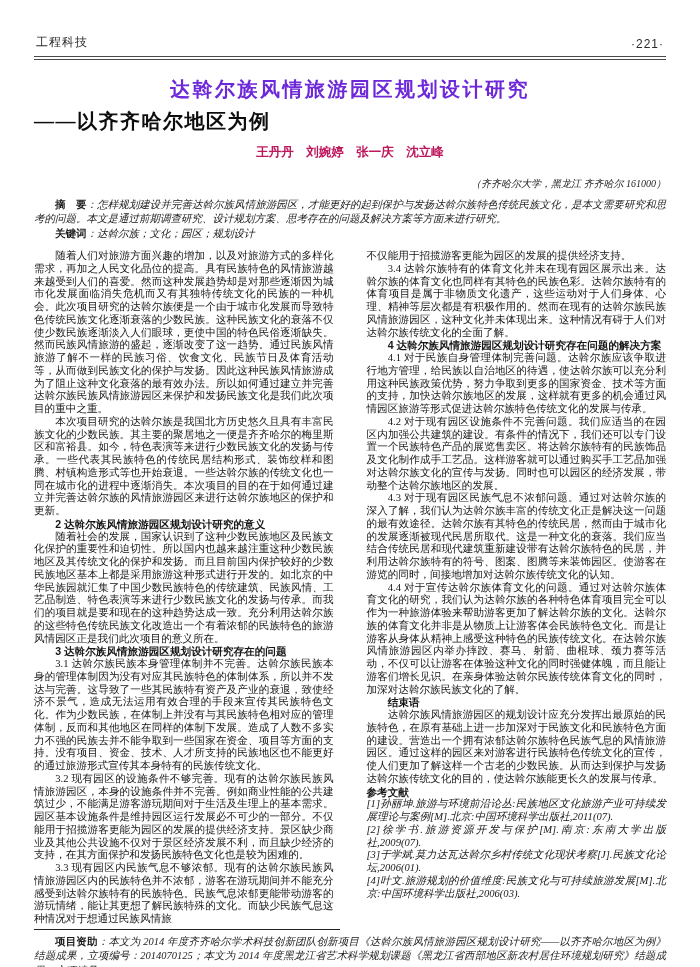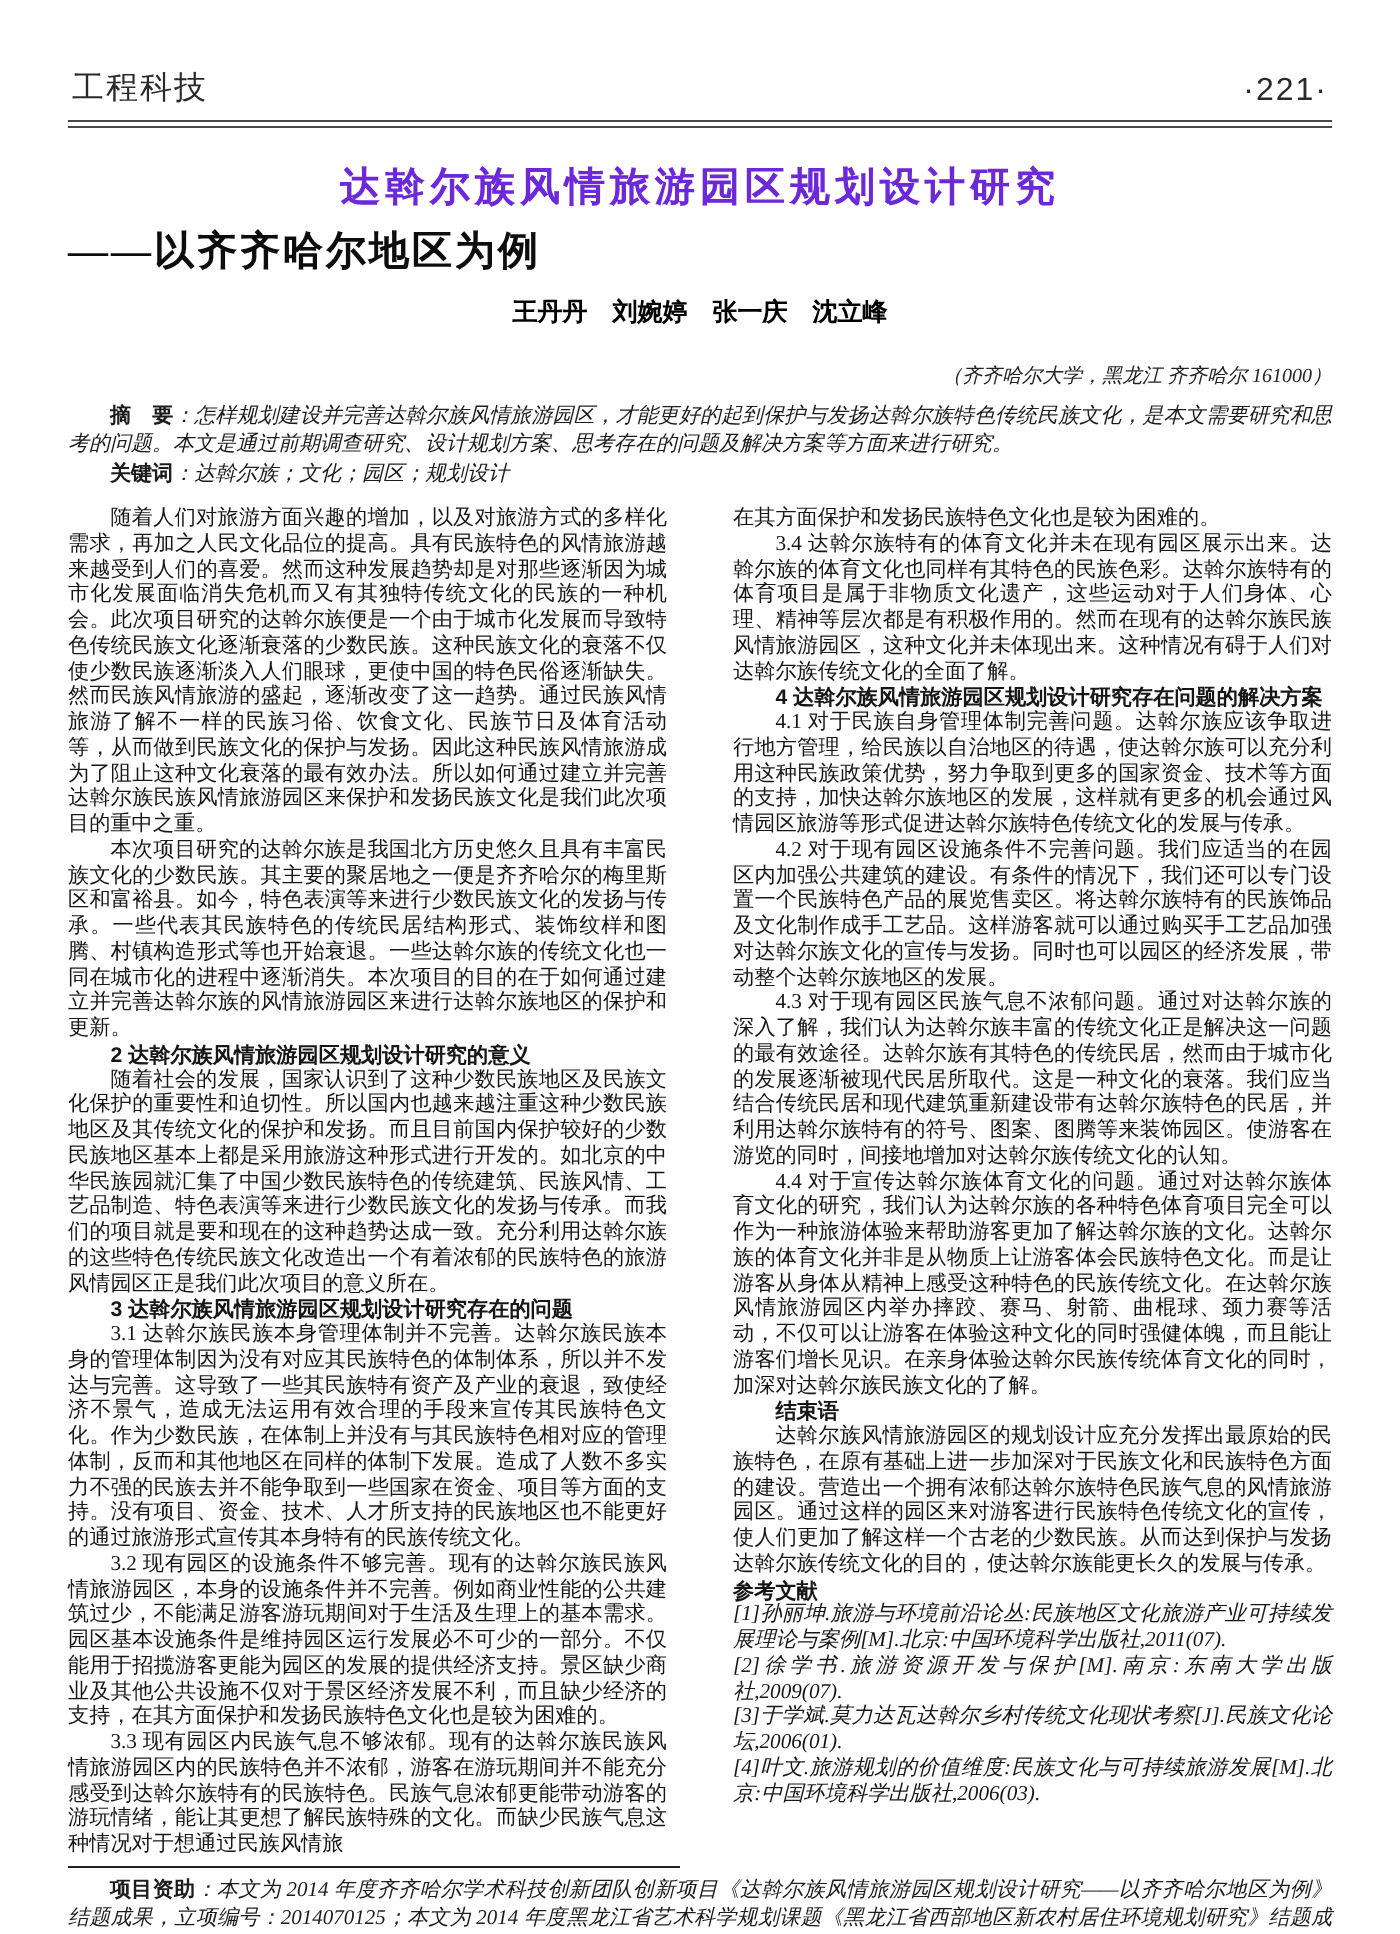--- a/index.html
+++ b/index.html
@@ -7,34 +7,34 @@
     position:relative; box-sizing:border-box;
     width:700px; height:967px; margin:0 auto;
     background:#ffffff; color:#141414;
     font-family:"Liberation Serif","DejaVu Serif",serif;
     padding:34px 34px 0 34px;
     overflow:hidden;
   }
   .pg-header {
     display:flex; justify-content:space-between; align-items:flex-end;
     font-family:"Liberation Sans","DejaVu Sans",sans-serif;
-    font-size:16px; color:#2a2a2a; padding:0 2px 5px 2px; letter-spacing:1px;
+    font-size:12px; color:#2a2a2a; padding:0 2px 5px 2px; letter-spacing:1px;
   }
   .header-rule { height:2px; border-top:1.6px solid #4a4a4a; border-bottom:1px solid #4a4a4a; }
   .title {
     margin:16px 0 0 0; text-align:center;
     font-size:20px; font-weight:bold; letter-spacing:2.5px; color:#6d28d9;
   }
   .subtitle {
     text-align:left; font-size:20px; font-weight:bold;
     letter-spacing:1.5px; margin:5px 2px 0 0; color:#0d0d0d;
   }
   .authors {
     text-align:center; font-family:Liberation Sans, sans-serif;
-    font-weight:bold; font-size:12.5px; margin-top:9px; color:#000000;
+    font-weight:bold; font-size:12.5px; margin-top:9px; color:#be185d;
   }
   .affiliation { text-align:right; font-size:10px; font-style:italic; margin-top:16px; color:#222; }
   .abstract, .keywords {
     margin:0; font-size:10.5px; line-height:14px; text-align:justify;
     font-style:italic; text-indent:2em; color:#1c1c1c;
   }
   .abstract { margin-top:6px; }
   .lbl {
     font-style:normal; font-weight:bold;
     font-family:"Liberation Sans","DejaVu Sans",sans-serif;
@@ -78,21 +78,21 @@
         <p class="p">随着人们对旅游方面兴趣的增加，以及对旅游方式的多样化需求，再加之人民文化品位的提高。具有民族特色的风情旅游越来越受到人们的喜爱。然而这种发展趋势却是对那些逐渐因为城市化发展面临消失危机而又有其独特传统文化的民族的一种机会。此次项目研究的达斡尔族便是一个由于城市化发展而导致特色传统民族文化逐渐衰落的少数民族。这种民族文化的衰落不仅使少数民族逐渐淡入人们眼球，更使中国的特色民俗逐渐缺失。然而民族风情旅游的盛起，逐渐改变了这一趋势。通过民族风情旅游了解不一样的民族习俗、饮食文化、民族节日及体育活动等，从而做到民族文化的保护与发扬。因此这种民族风情旅游成为了阻止这种文化衰落的最有效办法。所以如何通过建立并完善达斡尔族民族风情旅游园区来保护和发扬民族文化是我们此次项目的重中之重。</p>
         <p class="p">本次项目研究的达斡尔族是我国北方历史悠久且具有丰富民族文化的少数民族。其主要的聚居地之一便是齐齐哈尔的梅里斯区和富裕县。如今，特色表演等来进行少数民族文化的发扬与传承。一些代表其民族特色的传统民居结构形式、装饰纹样和图腾、村镇构造形式等也开始衰退。一些达斡尔族的传统文化也一同在城市化的进程中逐渐消失。本次项目的目的在于如何通过建立并完善达斡尔族的风情旅游园区来进行达斡尔族地区的保护和更新。</p>
         <p class="h">2 达斡尔族风情旅游园区规划设计研究的意义</p>
         <p class="p">随着社会的发展，国家认识到了这种少数民族地区及民族文化保护的重要性和迫切性。所以国内也越来越注重这种少数民族地区及其传统文化的保护和发扬。而且目前国内保护较好的少数民族地区基本上都是采用旅游这种形式进行开发的。如北京的中华民族园就汇集了中国少数民族特色的传统建筑、民族风情、工艺品制造、特色表演等来进行少数民族文化的发扬与传承。而我们的项目就是要和现在的这种趋势达成一致。充分利用达斡尔族的这些特色传统民族文化改造出一个有着浓郁的民族特色的旅游风情园区正是我们此次项目的意义所在。</p>
         <p class="h">3 达斡尔族风情旅游园区规划设计研究存在的问题</p>
         <p class="p">3.1 达斡尔族民族本身管理体制并不完善。达斡尔族民族本身的管理体制因为没有对应其民族特色的体制体系，所以并不发达与完善。这导致了一些其民族特有资产及产业的衰退，致使经济不景气，造成无法运用有效合理的手段来宣传其民族特色文化。作为少数民族，在体制上并没有与其民族特色相对应的管理体制，反而和其他地区在同样的体制下发展。造成了人数不多实力不强的民族去并不能争取到一些国家在资金、项目等方面的支持。没有项目、资金、技术、人才所支持的民族地区也不能更好的通过旅游形式宣传其本身特有的民族传统文化。</p>
         <p class="p">3.2 现有园区的设施条件不够完善。现有的达斡尔族民族风情旅游园区，本身的设施条件并不完善。例如商业性能的公共建筑过少，不能满足游客游玩期间对于生活及生理上的基本需求。园区基本设施条件是维持园区运行发展必不可少的一部分。不仅能用于招揽游客更能为园区的发展的提供经济支持。景区缺少商业及其他公共设施不仅对于景区经济发展不利，而且缺少经济的支持，在其方面保护和发扬民族特色文化也是较为困难的。</p>
         <p class="p">3.3 现有园区内民族气息不够浓郁。现有的达斡尔族民族风情旅游园区内的民族特色并不浓郁，游客在游玩期间并不能充分感受到达斡尔族特有的民族特色。民族气息浓郁更能带动游客的游玩情绪，能让其更想了解民族特殊的文化。而缺少民族气息这种情况对于想通过民族风情旅</p>
       </div>
     <div class="col">
-        <p class="p-cont">在其方面保护和发扬民族特色文化也是较为困难的。</p>
+        <p class="p-cont">不仅能用于招揽游客更能为园区的发展的提供经济支持。</p>
         <p class="p">3.4 达斡尔族特有的体育文化并未在现有园区展示出来。达斡尔族的体育文化也同样有其特色的民族色彩。达斡尔族特有的体育项目是属于非物质文化遗产，这些运动对于人们身体、心理、精神等层次都是有积极作用的。然而在现有的达斡尔族民族风情旅游园区，这种文化并未体现出来。这种情况有碍于人们对达斡尔族传统文化的全面了解。</p>
         <p class="h">4 达斡尔族风情旅游园区规划设计研究存在问题的解决方案</p>
         <p class="p">4.1 对于民族自身管理体制完善问题。达斡尔族应该争取进行地方管理，给民族以自治地区的待遇，使达斡尔族可以充分利用这种民族政策优势，努力争取到更多的国家资金、技术等方面的支持，加快达斡尔族地区的发展，这样就有更多的机会通过风情园区旅游等形式促进达斡尔族特色传统文化的发展与传承。</p>
         <p class="p">4.2 对于现有园区设施条件不完善问题。我们应适当的在园区内加强公共建筑的建设。有条件的情况下，我们还可以专门设置一个民族特色产品的展览售卖区。将达斡尔族特有的民族饰品及文化制作成手工艺品。这样游客就可以通过购买手工艺品加强对达斡尔族文化的宣传与发扬。同时也可以园区的经济发展，带动整个达斡尔族地区的发展。</p>
         <p class="p">4.3 对于现有园区民族气息不浓郁问题。通过对达斡尔族的深入了解，我们认为达斡尔族丰富的传统文化正是解决这一问题的最有效途径。达斡尔族有其特色的传统民居，然而由于城市化的发展逐渐被现代民居所取代。这是一种文化的衰落。我们应当结合传统民居和现代建筑重新建设带有达斡尔族特色的民居，并利用达斡尔族特有的符号、图案、图腾等来装饰园区。使游客在游览的同时，间接地增加对达斡尔族传统文化的认知。</p>
         <p class="p">4.4 对于宣传达斡尔族体育文化的问题。通过对达斡尔族体育文化的研究，我们认为达斡尔族的各种特色体育项目完全可以作为一种旅游体验来帮助游客更加了解达斡尔族的文化。达斡尔族的体育文化并非是从物质上让游客体会民族特色文化。而是让游客从身体从精神上感受这种特色的民族传统文化。在达斡尔族风情旅游园区内举办摔跤、赛马、射箭、曲棍球、颈力赛等活动，不仅可以让游客在体验这种文化的同时强健体魄，而且能让游客们增长见识。在亲身体验达斡尔民族传统体育文化的同时，加深对达斡尔族民族文化的了解。</p>
         <p class="h">结束语</p>
         <p class="p">达斡尔族风情旅游园区的规划设计应充分发挥出最原始的民族特色，在原有基础上进一步加深对于民族文化和民族特色方面的建设。营造出一个拥有浓郁达斡尔族特色民族气息的风情旅游园区。通过这样的园区来对游客进行民族特色传统文化的宣传，使人们更加了解这样一个古老的少数民族。从而达到保护与发扬达斡尔族传统文化的目的，使达斡尔族能更长久的发展与传承。</p>
         <p class="h-center">参考文献</p>
         <p class="ref">[1]孙丽坤.旅游与环境前沿论丛:民族地区文化旅游产业可持续发展理论与案例[M].北京:中国环境科学出版社,2011(07).</p>

